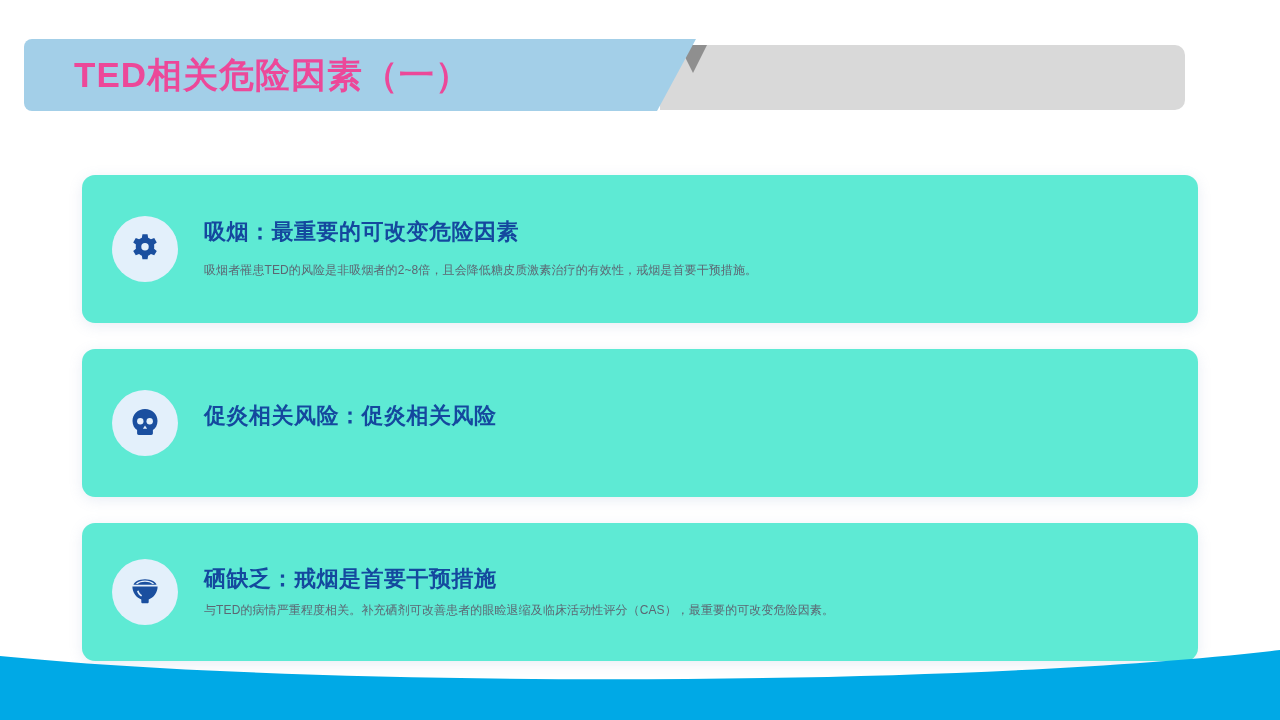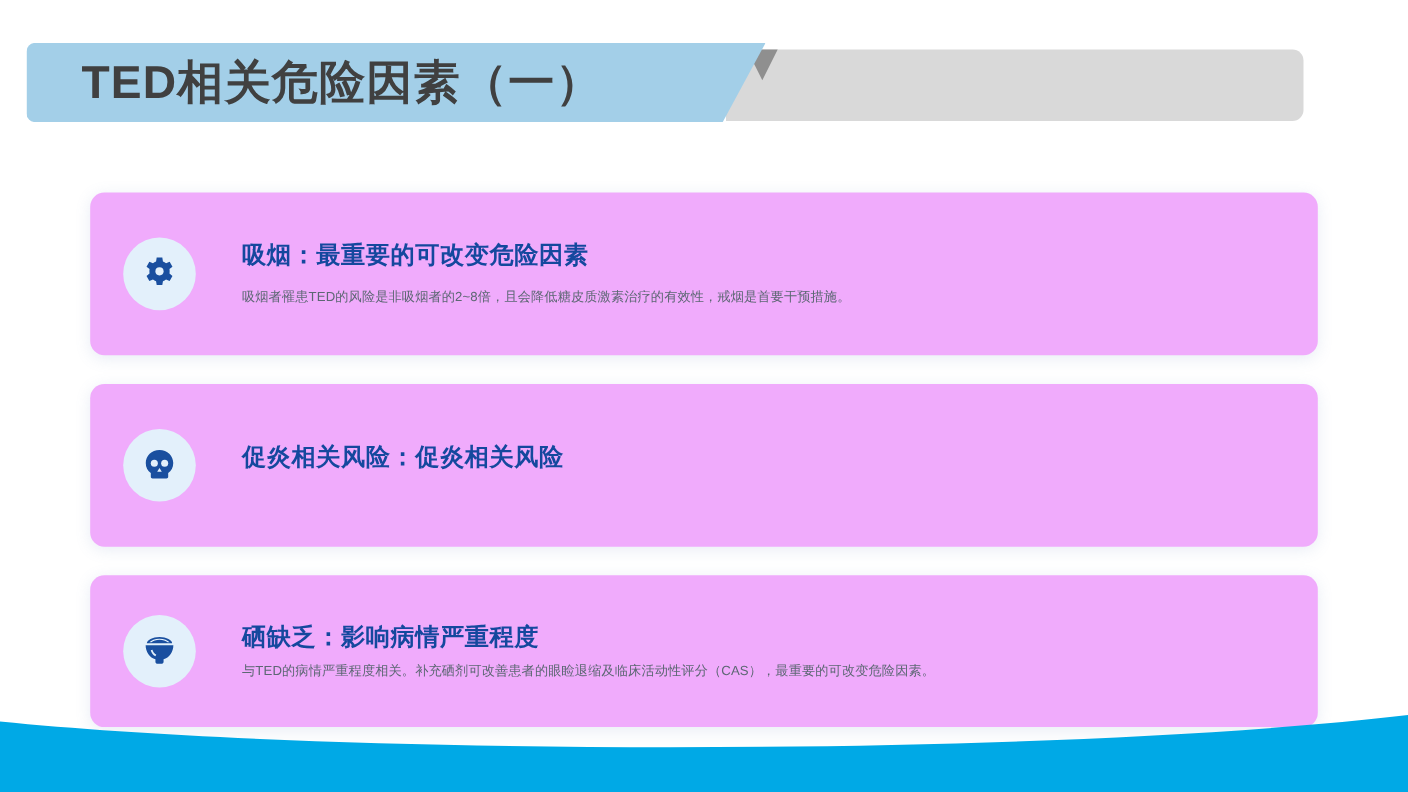--- a/index.html
+++ b/index.html
@@ -43,45 +43,44 @@
     -webkit-clip-path: polygon(0 0, 100% 0, 94.2% 100%, 0 100%);
     clip-path: polygon(0 0, 100% 0, 94.2% 100%, 0 100%);
   }
   .banner-title {
     position: absolute;
     left: 74px;
     top: 38px;
     width: 600px;
     height: 74px;
     line-height: 74px;
-    font-size: 42px;
+    font-size: 35px;
     font-weight: bold;
-    color: #404040;
+    color: #ec4899;
     letter-spacing: 1px;
     white-space: nowrap;
   }
 
   
   .cards {
     position: absolute;
     left: 82px;
     top: 175px;
     width: 1116px;
   }
   .card {
     position: relative;
-    background: #f0abfc;
+    background: #5eead4;
     border-radius: 13px;
     box-shadow: 0 3px 14px rgba(120, 140, 190, 0.16);
     box-sizing: border-box;
     display: flex;
     align-items: center;
     padding: 0 28px 0 30px;
     margin-bottom: 26px;
-    gap: 16px;
   }
   .card-1 { height: 148px; }
   .card-2 { height: 148px; }
   .card-3 { height: 138px; margin-bottom: 0; }
 
   .icon-circle {
     flex: 0 0 auto;
     width: 66px;
     height: 66px;
     border-radius: 50%;
@@ -168,21 +167,21 @@
   <div class="card card-3">
     <div class="icon-circle">
       <svg width="34" height="32" viewBox="0 0 34 32" aria-hidden="true">
         <path fill="#1a4f9f" d="M17 3.2c-6.3 0-11.5 3.1-11.5 5.6h23C28.5 6.3 23.3 3.2 17 3.2z"></path>
         <path fill="#e3f0fb" d="M17 4.6c-4.1 0-7.6 1.6-9.2 3.3h1.9C11.3 6.6 13.9 5.7 17 5.7s5.7.9 7.3 2.2h1.9C24.6 6.2 21.1 4.6 17 4.6z"></path>
         <path fill="#1a4f9f" d="M4.4 10.5h25.2c0 6.1-3.8 11.2-8.9 12.9v2.5c0 .8-.6 1.4-1.4 1.4h-4.6c-.8 0-1.4-.6-1.4-1.4v-2.5C8.2 21.7 4.4 16.6 4.4 10.5z"></path>
         <path fill="#e3f0fb" d="M10.6 14.6c.5 1.9 1.8 3.6 3.5 4.6l-.9 1.4c-2.1-1.2-3.6-3.2-4.2-5.5z"></path>
       </svg>
     </div>
     <div class="card-body">
-      <div class="card-title">硒缺乏：影响病情严重程度</div>
+      <div class="card-title">硒缺乏：戒烟是首要干预措施</div>
       <div class="card-text">与TED的病情严重程度相关。补充硒剂可改善患者的眼睑退缩及临床活动性评分（CAS），最重要的可改变危险因素。</div>
     </div>
   </div>
 
 </div>
 
 <div class="wave">
   <svg width="1280" height="72" viewBox="0 0 1280 72" preserveAspectRatio="none" aria-hidden="true">
     <path d="M0,8 C320,40 960,40 1280,2 L1280,72 L0,72 Z" fill="#00a9e6"></path>
   </svg>

